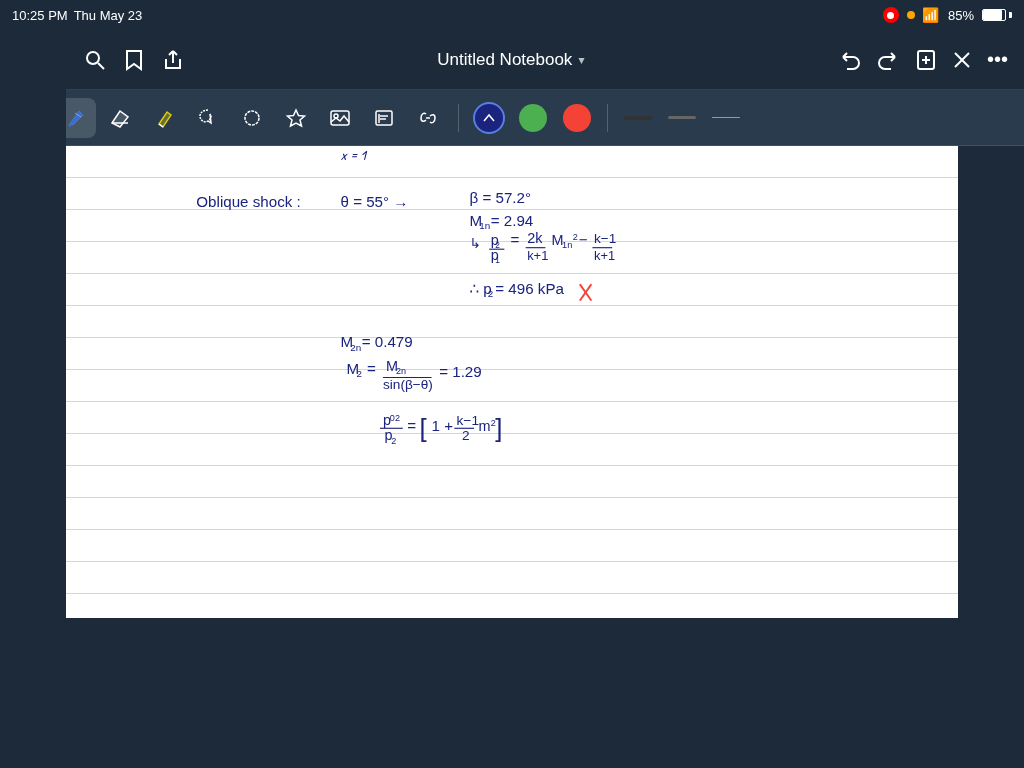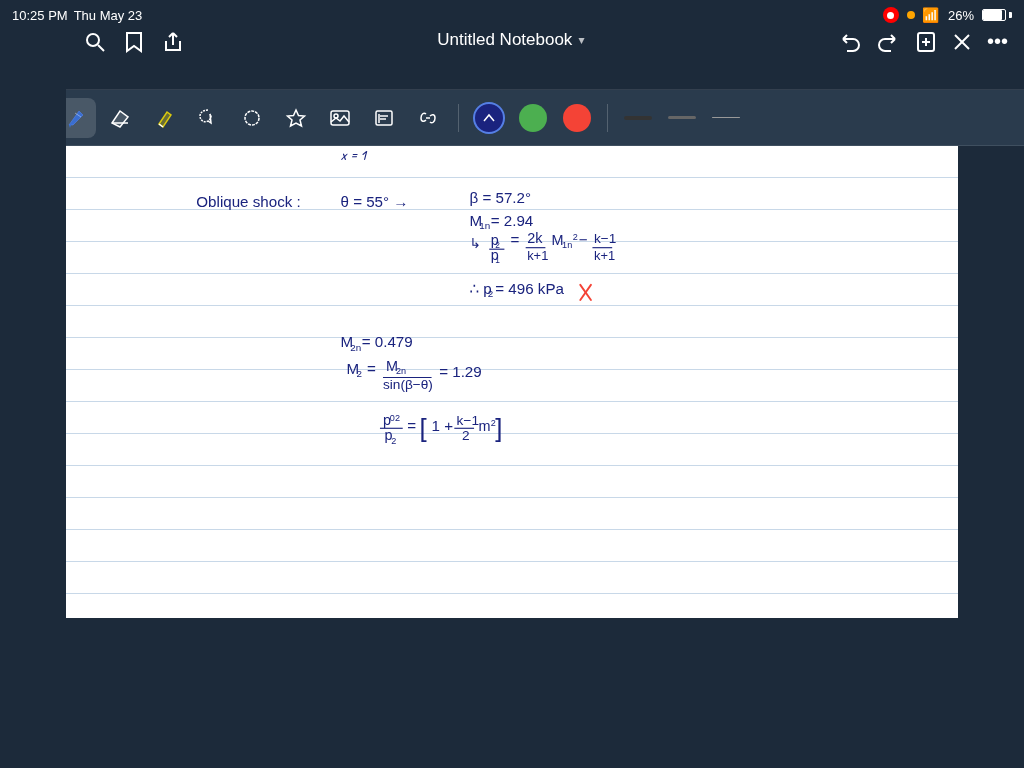--- a/index.html
+++ b/index.html
@@ -43,21 +43,21 @@
       width: 16px; height: 16px; background: red; border-radius: 50%;
       display: inline-flex; align-items: center; justify-content: center;
     }
     .record-inner { width: 7px; height: 7px; background: white; border-radius: 50%; }
 
     
     #toolbar {
       height: 60px;
       background: #1c2a3a;
       display: flex;
-      align-items: flex-start;
+      align-items: center;
       justify-content: space-between;
       padding: 0 16px;
       border-bottom: 1px solid rgba(255,255,255,0.1);
     }
     .toolbar-left { display: flex; align-items: center; gap: 20px; }
     .toolbar-center { display: flex; align-items: center; gap: 6px; color: white; font-size: 17px; font-weight: 500; }
     .toolbar-right { display: flex; align-items: center; gap: 16px; }
     .tb-icon { color: white; font-size: 20px; cursor: pointer; display: flex; align-items: center; }
     .chevron-down { font-size: 12px; color: rgba(255,255,255,0.7); }
     .title-text { color: white; }
@@ -132,21 +132,21 @@
     <span>10:25 PM</span>
     <span>Thu May 23</span>
   </div>
   <div class="status-right">
     <div class="record-dot">
       <div class="record-inner"></div>
     </div>
     <span style="width:8px;height:8px;background:orange;border-radius:50%;display:inline-block;"></span>
 
     <span style="font-size:14px;">📶</span>
-    <span>26%</span>
+    <span>85%</span>
     <div class="battery-icon">
       <div class="battery-body">
           <div class="battery-fill"></div>
         </div>
       <div class="battery-tip"></div>
     </div>
   </div>
 </div>
 
 <div id="toolbar">

